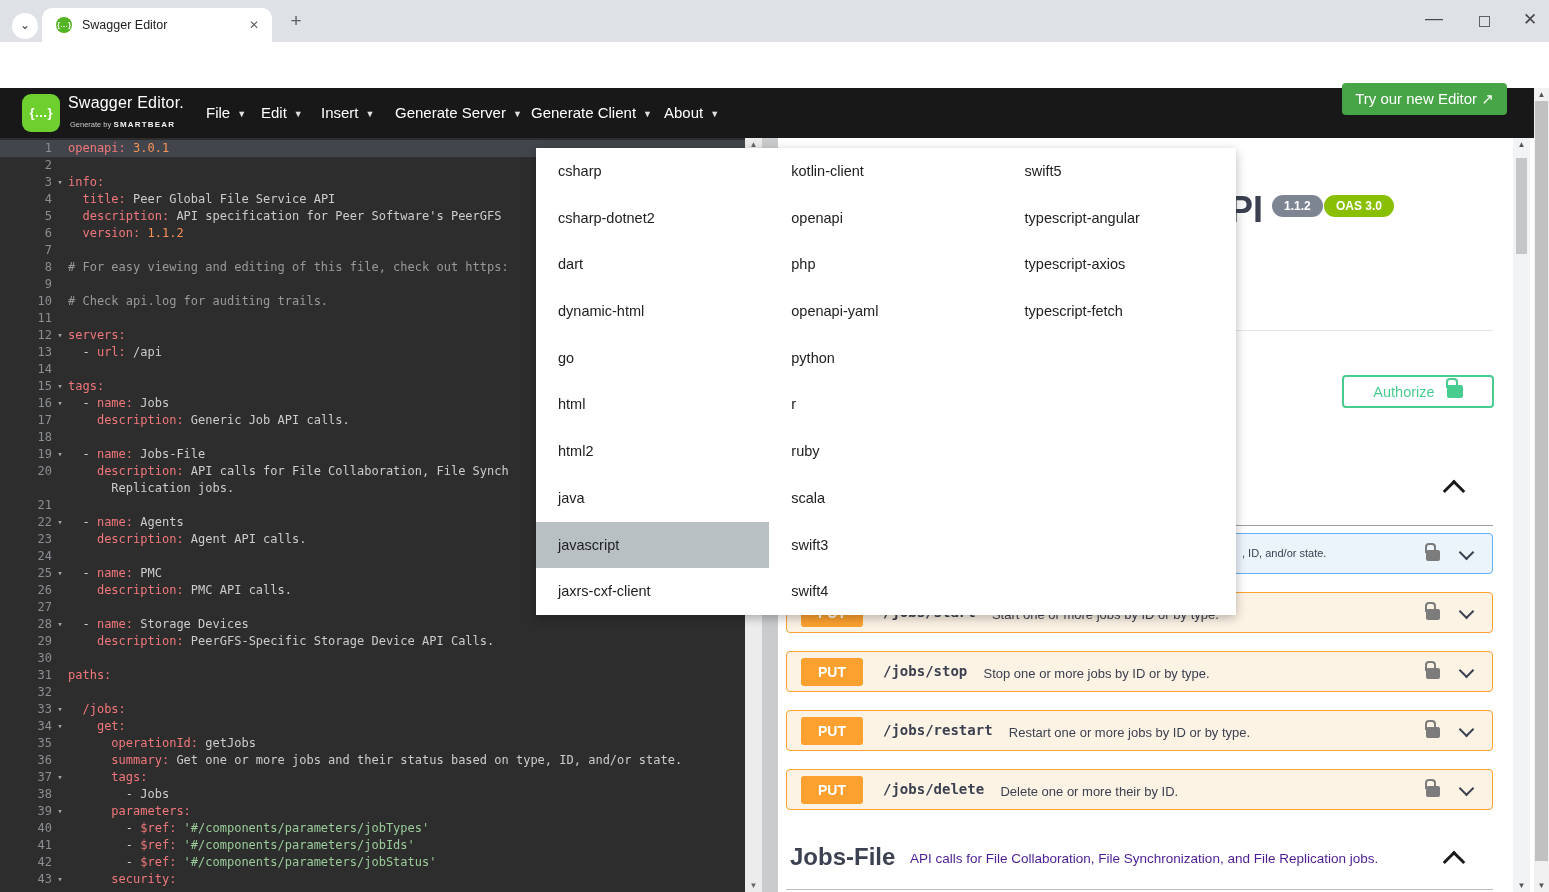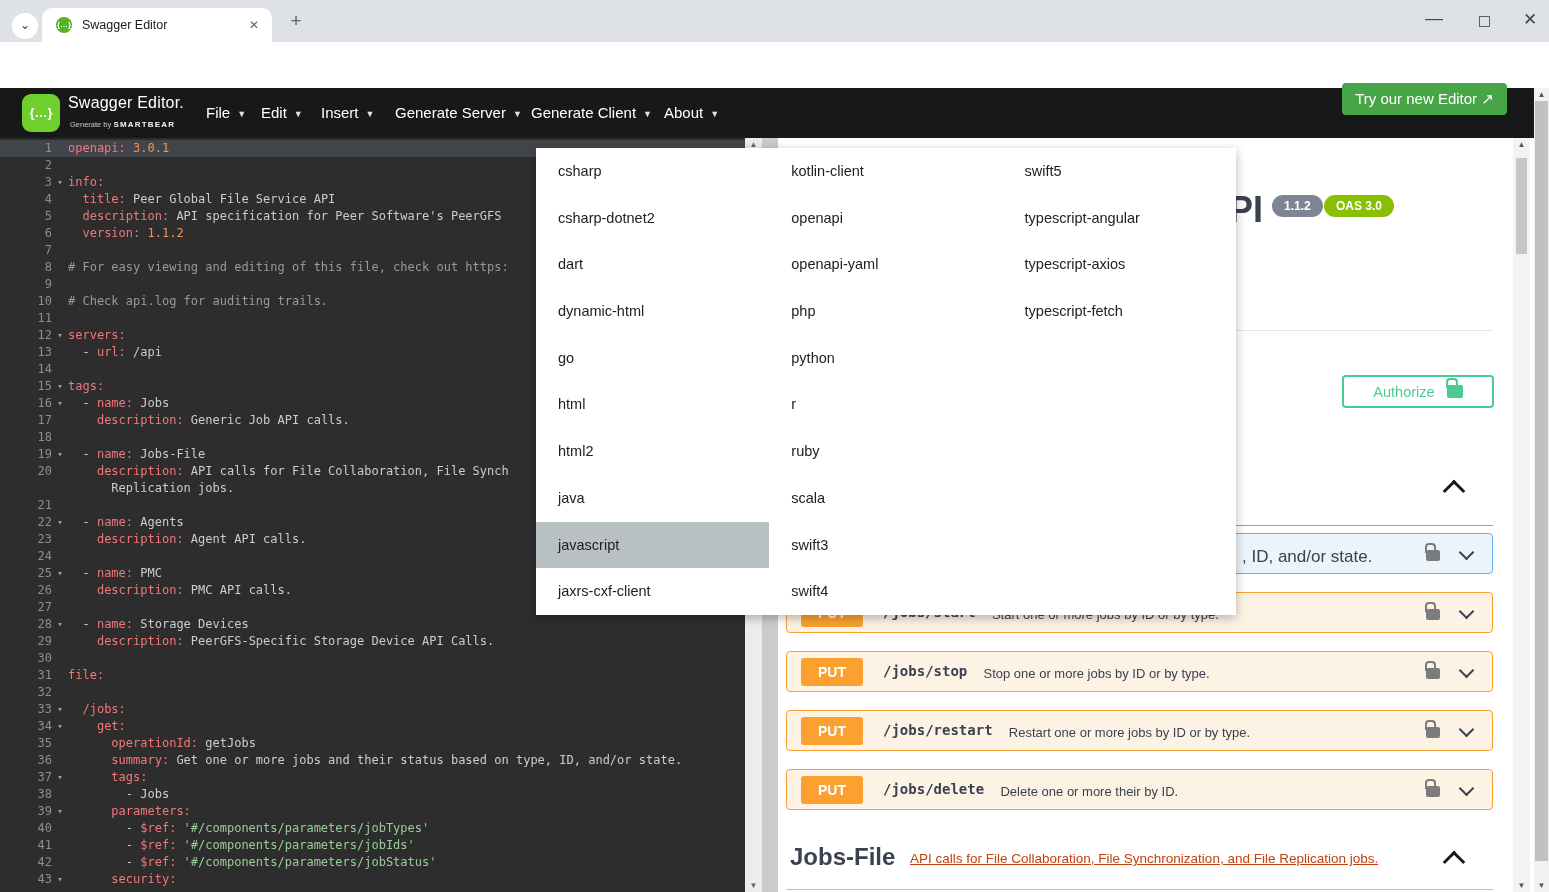--- a/index.html
+++ b/index.html
@@ -93,24 +93,24 @@
   .op-row { position:relative; width:707px; height:41px; border-radius:4px; }
   .op-get { position:absolute; left:8px; top:395px; background:#ebf3fb; border:1px solid #61affe; }
   .op-put { background:#fdf3e5; border:1px solid #fca130; }
   .put-stack { position:absolute; left:8px; top:454px; display:flex; flex-direction:column; gap:18px; }
   .op-badge { position:absolute; left:14px; top:6px; width:62px; height:28px; border-radius:3px; background:#fca130;
               color:#fff; font-weight:bold; font-size:14px; text-align:center; line-height:28px; }
   .op-path { position:absolute; left:96px; top:11px; font-family:"DejaVu Sans Mono", monospace; font-weight:bold; font-size:14px; color:#3b4151; }
   .op-summary { position:absolute; top:14px; font-size:13px; color:#3b4151; white-space:nowrap; }
   .op-lock { position:absolute; right:52px; top:16px; }
   .op-chev { position:absolute; right:20px; top:13px; }
-  .get-tail { position:absolute; left:455px; top:13px; font-size:17px; color:#3b4151; white-space:nowrap; }
+  .get-tail { position:absolute; left:455px; top:13px; font-size:11px; color:#3b4151; white-space:nowrap; }
 
   .jobsfile-name { position:absolute; left:12px; top:705px; font-size:24px; font-weight:bold; color:#3b4151; }
-  .jobsfile-desc { position:absolute; left:132px; top:713px; font-size:13.5px; color:#c2410c; white-space:nowrap;text-decoration:underline; }
+  .jobsfile-desc { position:absolute; left:132px; top:713px; font-size:13.5px; color:#4c1d95; white-space:nowrap; }
 
   
   .in-scroll { position:absolute; left:1513px; top:138px; width:17px; height:754px; background:#f2f3f4; }
   .in-scroll .thumb { position:absolute; left:3px; top:20px; width:11px; height:96px; background:#c4c6c8; }
   .out-scroll { position:absolute; left:1534px; top:88px; width:15px; height:804px; background:#f1f1f1; z-index:60; }
   .out-scroll .thumb { position:absolute; left:1px; top:13px; width:13px; height:760px; background:#c1c1c1; }
   .sb-arr { position:absolute; left:0; width:100%; text-align:center; font-size:8px; color:#555; }
 
   
   .dropdown { position:absolute; left:536px; top:148px; width:700px; height:467px; background:#fff; z-index:50;
@@ -202,21 +202,21 @@
       <div class="crow"><span class="gut">21</span><span class="foldc"></span><span class="codetxt"></span></div>
       <div class="crow"><span class="gut">22</span><span class="foldc">▾</span><span class="codetxt"><span class="tok-t">  - </span><span class="tok-k">name:</span><span class="tok-t"> Agents</span></span></div>
       <div class="crow"><span class="gut">23</span><span class="foldc"></span><span class="codetxt"><span class="tok-t">    </span><span class="tok-k">description:</span><span class="tok-t"> Agent API calls.</span></span></div>
       <div class="crow"><span class="gut">24</span><span class="foldc"></span><span class="codetxt"></span></div>
       <div class="crow"><span class="gut">25</span><span class="foldc">▾</span><span class="codetxt"><span class="tok-t">  - </span><span class="tok-k">name:</span><span class="tok-t"> PMC</span></span></div>
       <div class="crow"><span class="gut">26</span><span class="foldc"></span><span class="codetxt"><span class="tok-t">    </span><span class="tok-k">description:</span><span class="tok-t"> PMC API calls.</span></span></div>
       <div class="crow"><span class="gut">27</span><span class="foldc"></span><span class="codetxt"></span></div>
       <div class="crow"><span class="gut">28</span><span class="foldc">▾</span><span class="codetxt"><span class="tok-t">  - </span><span class="tok-k">name:</span><span class="tok-t"> Storage Devices</span></span></div>
       <div class="crow"><span class="gut">29</span><span class="foldc"></span><span class="codetxt"><span class="tok-t">    </span><span class="tok-k">description:</span><span class="tok-t"> PeerGFS-Specific Storage Device API Calls.</span></span></div>
       <div class="crow"><span class="gut">30</span><span class="foldc"></span><span class="codetxt"></span></div>
-      <div class="crow"><span class="gut">31</span><span class="foldc"></span><span class="codetxt"><span class="tok-k">file:</span></span></div>
+      <div class="crow"><span class="gut">31</span><span class="foldc"></span><span class="codetxt"><span class="tok-k">paths:</span></span></div>
       <div class="crow"><span class="gut">32</span><span class="foldc"></span><span class="codetxt"></span></div>
       <div class="crow"><span class="gut">33</span><span class="foldc">▾</span><span class="codetxt"><span class="tok-t">  </span><span class="tok-k">/jobs:</span></span></div>
       <div class="crow"><span class="gut">34</span><span class="foldc">▾</span><span class="codetxt"><span class="tok-t">    </span><span class="tok-k">get:</span></span></div>
       <div class="crow"><span class="gut">35</span><span class="foldc"></span><span class="codetxt"><span class="tok-t">      </span><span class="tok-k">operationId:</span><span class="tok-t"> getJobs</span></span></div>
       <div class="crow"><span class="gut">36</span><span class="foldc"></span><span class="codetxt"><span class="tok-t">      </span><span class="tok-k">summary:</span><span class="tok-t"> Get one or more jobs and their status based on type, ID, and/or state.</span></span></div>
       <div class="crow"><span class="gut">37</span><span class="foldc">▾</span><span class="codetxt"><span class="tok-t">      </span><span class="tok-k">tags:</span></span></div>
       <div class="crow"><span class="gut">38</span><span class="foldc"></span><span class="codetxt"><span class="tok-t">        - Jobs</span></span></div>
       <div class="crow"><span class="gut">39</span><span class="foldc">▾</span><span class="codetxt"><span class="tok-t">      </span><span class="tok-k">parameters:</span></span></div>
       <div class="crow"><span class="gut">40</span><span class="foldc"></span><span class="codetxt"><span class="tok-t">        - </span><span class="tok-k">$ref:</span><span class="tok-s"> '#/components/parameters/jobTypes'</span></span></div>
       <div class="crow"><span class="gut">41</span><span class="foldc"></span><span class="codetxt"><span class="tok-t">        - </span><span class="tok-k">$ref:</span><span class="tok-s"> '#/components/parameters/jobIds'</span></span></div>
@@ -307,22 +307,22 @@
         <div class="dd-item">go</div>
         <div class="dd-item">html</div>
         <div class="dd-item">html2</div>
         <div class="dd-item">java</div>
         <div class="dd-item dd-selected">javascript</div>
         <div class="dd-item">jaxrs-cxf-client</div>
       </div>
     <div class="dd-col">
         <div class="dd-item">kotlin-client</div>
         <div class="dd-item">openapi</div>
+        <div class="dd-item">php</div>
         <div class="dd-item">openapi-yaml</div>
-        <div class="dd-item">php</div>
         <div class="dd-item">python</div>
         <div class="dd-item">r</div>
         <div class="dd-item">ruby</div>
         <div class="dd-item">scala</div>
         <div class="dd-item">swift3</div>
         <div class="dd-item">swift4</div>
       </div>
     <div class="dd-col">
         <div class="dd-item">swift5</div>
         <div class="dd-item">typescript-angular</div>

